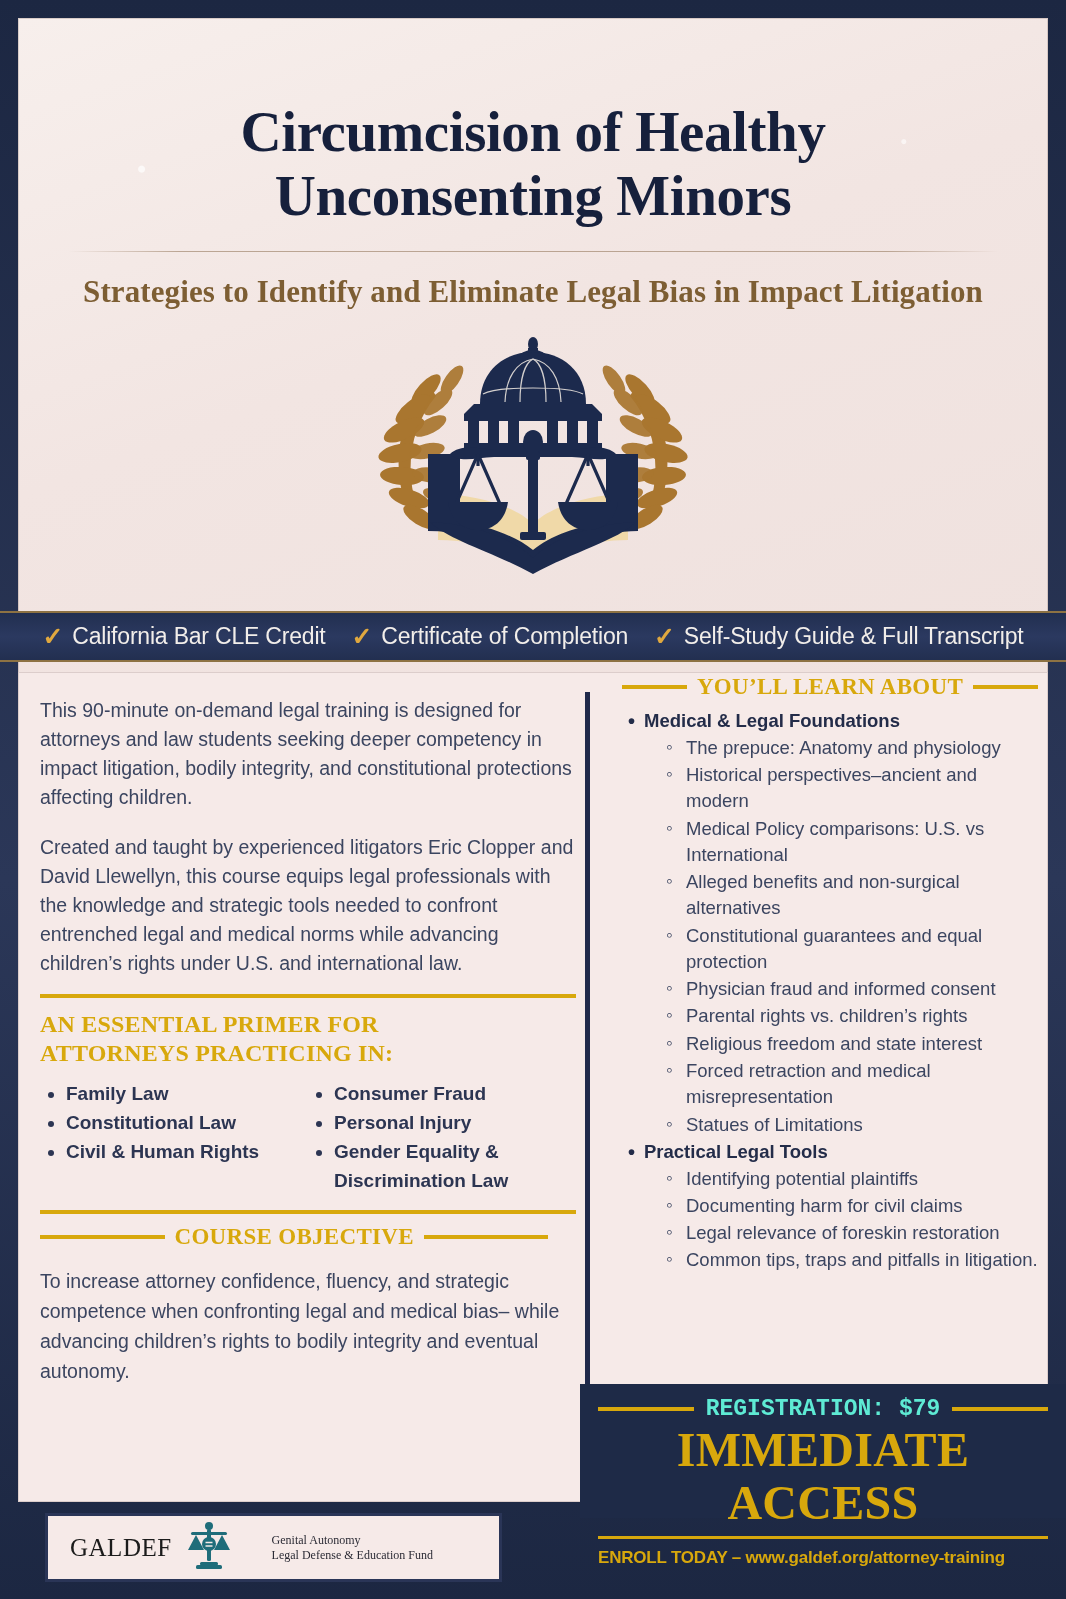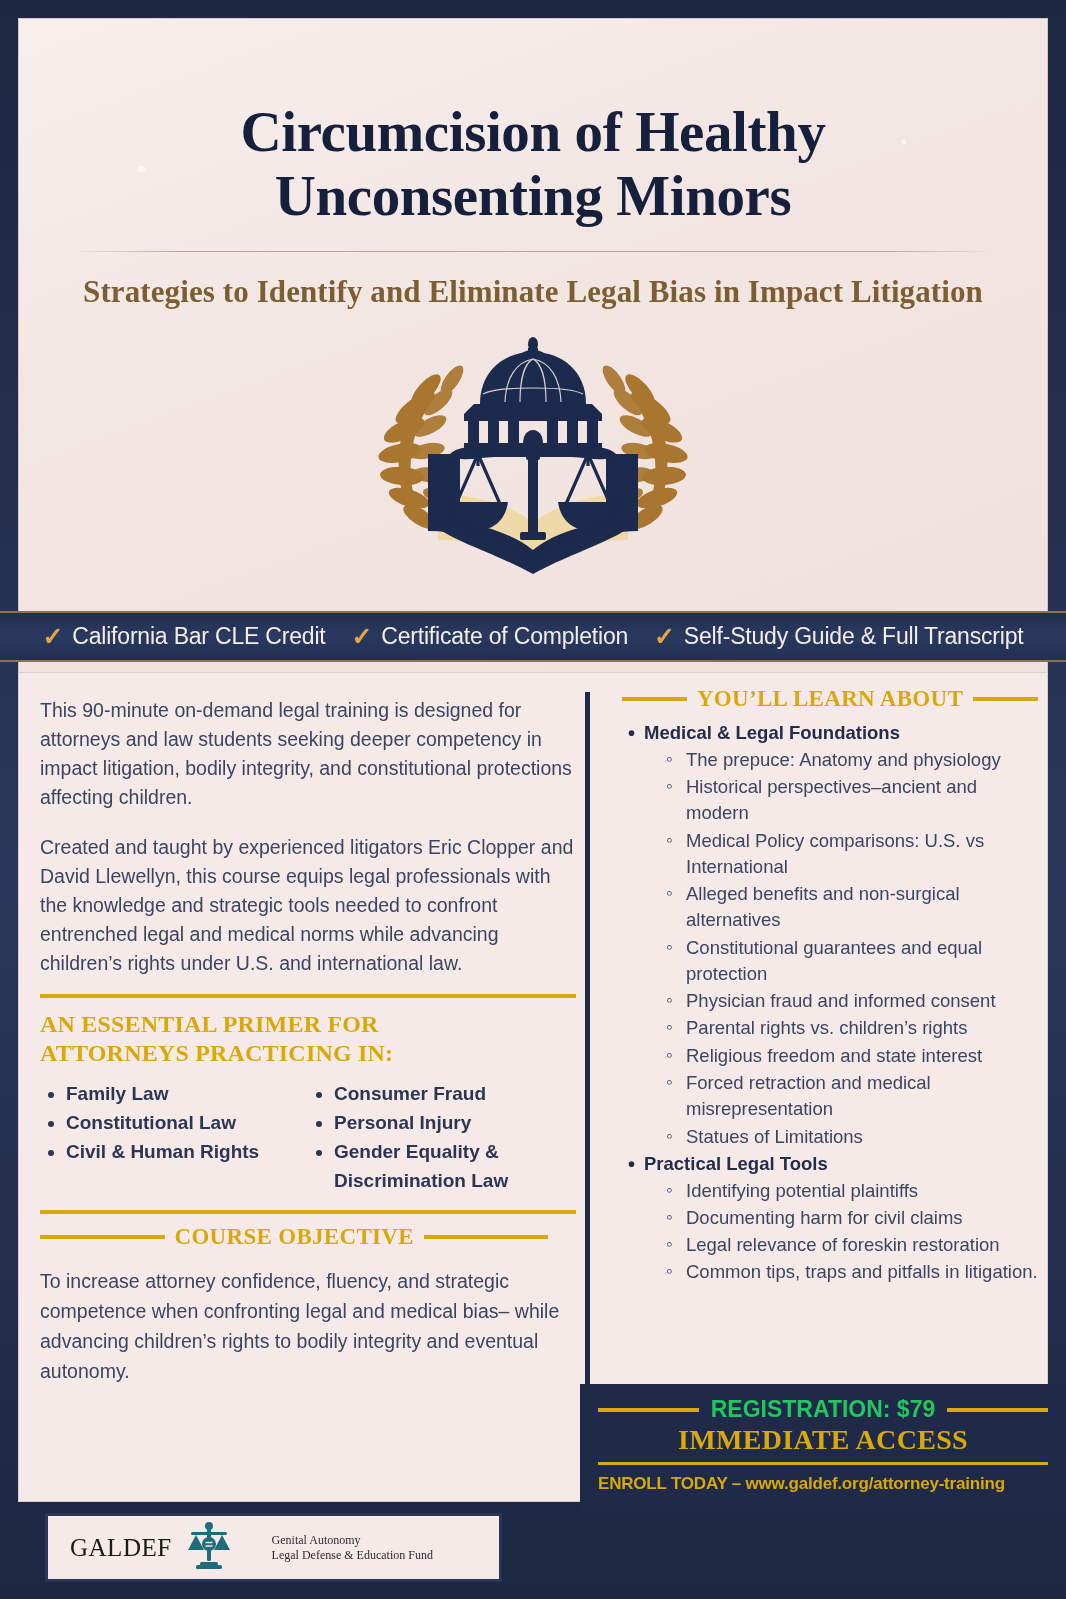--- a/index.html
+++ b/index.html
@@ -83,21 +83,21 @@
   .check { color: #e0a83f; font-size: 25px; font-weight: 700; line-height: 1; }
 
   
   .panel {
     position: absolute; left: 18px; top: 672px;
     width: 1030px; height: 830px;
     background: #f6eae8;
     box-shadow: inset 0 0 0 1px rgba(160,140,135,.3);
   }
   .col-left  { position: absolute; left: 10px; top: 0; width: 560px; height: 100%; padding: 14px 12px 0 12px; }
-  .col-right { position: absolute; left: 580px; top: 0; width: 450px; height: 100%; padding: 14px 10px 0 24px; }
+  .col-right { position: absolute; left: 580px; top: 0; width: 450px; height: 100%; padding: 2px 10px 0 24px; }
   .col-divider {
     position: absolute; left: 567px; top: 20px;
     width: 5px; height: 700px; background: #20294a;
   }
 
   
   .sec-head {
     display: flex; align-items: center; gap: 10px;
     font-family: "Liberation Serif", serif;
     font-weight: 700; font-size: 23px;
@@ -160,30 +160,30 @@
 
   
   .reg {
     position: absolute; left: 580px; top: 1384px;
     width: 486px; height: 134px;
     background: #1e2a47;
     padding: 12px 18px 0 18px;
   }
   .reg-head {
     display: flex; align-items: center; gap: 12px;
-    font-family: Liberation Sans, sans-serif; font-weight: 700;
-    font-size: 23px; color: #22c55e; white-space: nowrap;
+    font-family: Liberation Mono, monospace; font-weight: 700;
+    font-size: 23px; color: #5eead4; white-space: nowrap;
     justify-content: center;
   }
   .reg-head::before, .reg-head::after {
     content: ""; flex: 1 1 auto; height: 4px; background: #d8a80c;
   }
   .reg-big {
     font-family: "Liberation Serif", serif; font-weight: 700;
-    font-size: 28px; color: #d8a80c; text-align: center;
+    font-size: 48px; color: #d8a80c; text-align: center;
     line-height: 1.1; margin-top: 2px; letter-spacing: .3px;
   }
   .reg-rule { height: 3px; background: #d8a80c; margin-top: 6px; }
   .reg-cta {
     text-align: left; color: #d8a80c; font-weight: 700;
     font-size: 17px; margin-top: 9px; letter-spacing: -.2px;
   }
 
   
   .logo-box {

